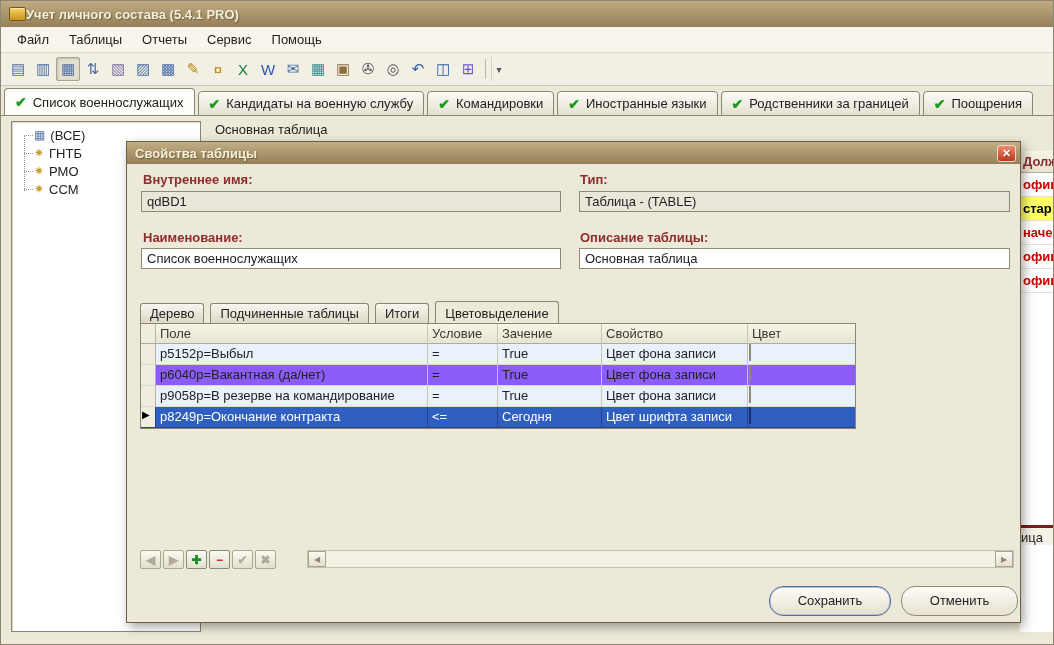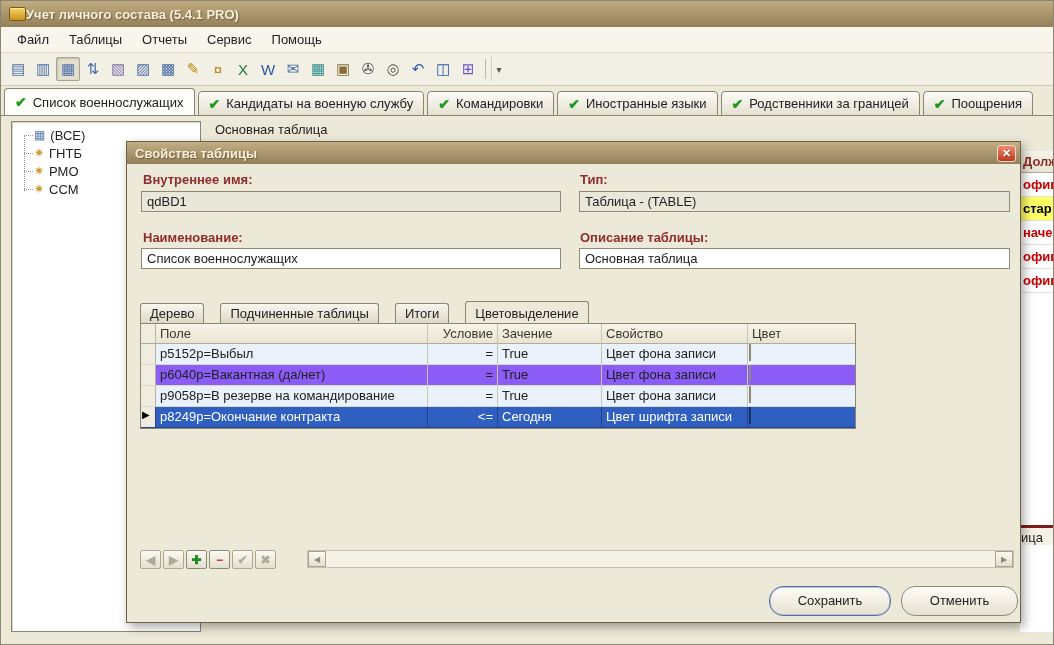--- a/index.html
+++ b/index.html
@@ -65,33 +65,33 @@
     padding:0 4px 0 8px; color:#f7efd8; font-weight:bold; text-shadow:1px 1px 1px rgba(60,40,10,.45); }
   .dlg-close { margin-left:auto; width:19px; height:17px; background:linear-gradient(#ef8a70,#c0371f);
     border:1px solid #f3d9c8; border-radius:3px; color:#fff; font-weight:bold; font-size:11px;
     display:flex; align-items:center; justify-content:center; line-height:1; cursor:default; }
 
   .dlg-label { position:absolute; color:#8f2c2c; font-weight:bold; }
   .fld { position:absolute; height:21px; border:1px solid #8f8a76; background:#fff;
     font:13px "Liberation Sans", sans-serif; padding:1px 5px; color:#222; }
   .fld.ro { background:#e9e6da; }
 
-  .dtabs { position:absolute; left:13px; top:159px; height:22px; display:flex; align-items:flex-end; gap:16px; }
+  .dtabs { position:absolute; left:13px; top:159px; height:22px; display:flex; align-items:flex-end; gap:6px; }
   .dtab { height:20px; padding:2px 9px 0; background:linear-gradient(#f8f6ee,#ddd8c6);
     border:1px solid #8a8672; border-bottom:none; border-radius:3px 3px 0 0; cursor:default; white-space:nowrap; }
   .dtab.active { height:22px; background:#ece9d8; position:relative; z-index:2; padding-top:4px; }
 
   .grid { position:absolute; left:13px; top:181px; width:716px; border:1px solid #8a8672; background:#fdfcf8; }
   .grow { display:flex; height:21px; }
   .ghead { height:20px; background:linear-gradient(#f7f4e8,#e8e4d2); font-weight:normal; color:#3c382c; }
   .gc { border-right:1px solid #c9c5b2; border-bottom:1px solid #ddd9ca; padding:2px 4px;
     overflow:hidden; white-space:nowrap; }
   .ghead .gc { border-bottom:1px solid #b0ac9a; }
   .ci { width:15px; background:#f0ede0; border-right:1px solid #b8b4a2; padding:2px 1px; font-size:10px; color:#333; }
-  .c1 { width:272px; } .c2 { width:70px;text-align:right; } .c3 { width:104px; } .c4 { width:146px; }
+  .c1 { width:272px; } .c2 { width:70px; } .c3 { width:104px; } .c4 { width:146px; }
   .c5 { width:107px; padding:1px; border-right:none; }
   .r0 { background:#e9f1fa; } .r1 { background:#8b5cf6; } .r2 { background:#e9f1fa; }
   .sel { background:#2f5fc0; color:#fff; }
   .sel .gc { border-bottom-color:#26418c; border-right-color:#26418c; }
   .sel .ci { background:#f0ede0; color:#000; }
   .swatch { width:100%; height:100%; border:1px solid #8f8a76; }
   .sel .swatch { border:1px solid #16306e; }
 
   .nav { position:absolute; left:13px; top:408px; display:flex; gap:2px; }
   .nbtn { width:21px; height:19px; background:linear-gradient(#fbf9f2,#e3dfcf); border:1px solid #8f8a76;

